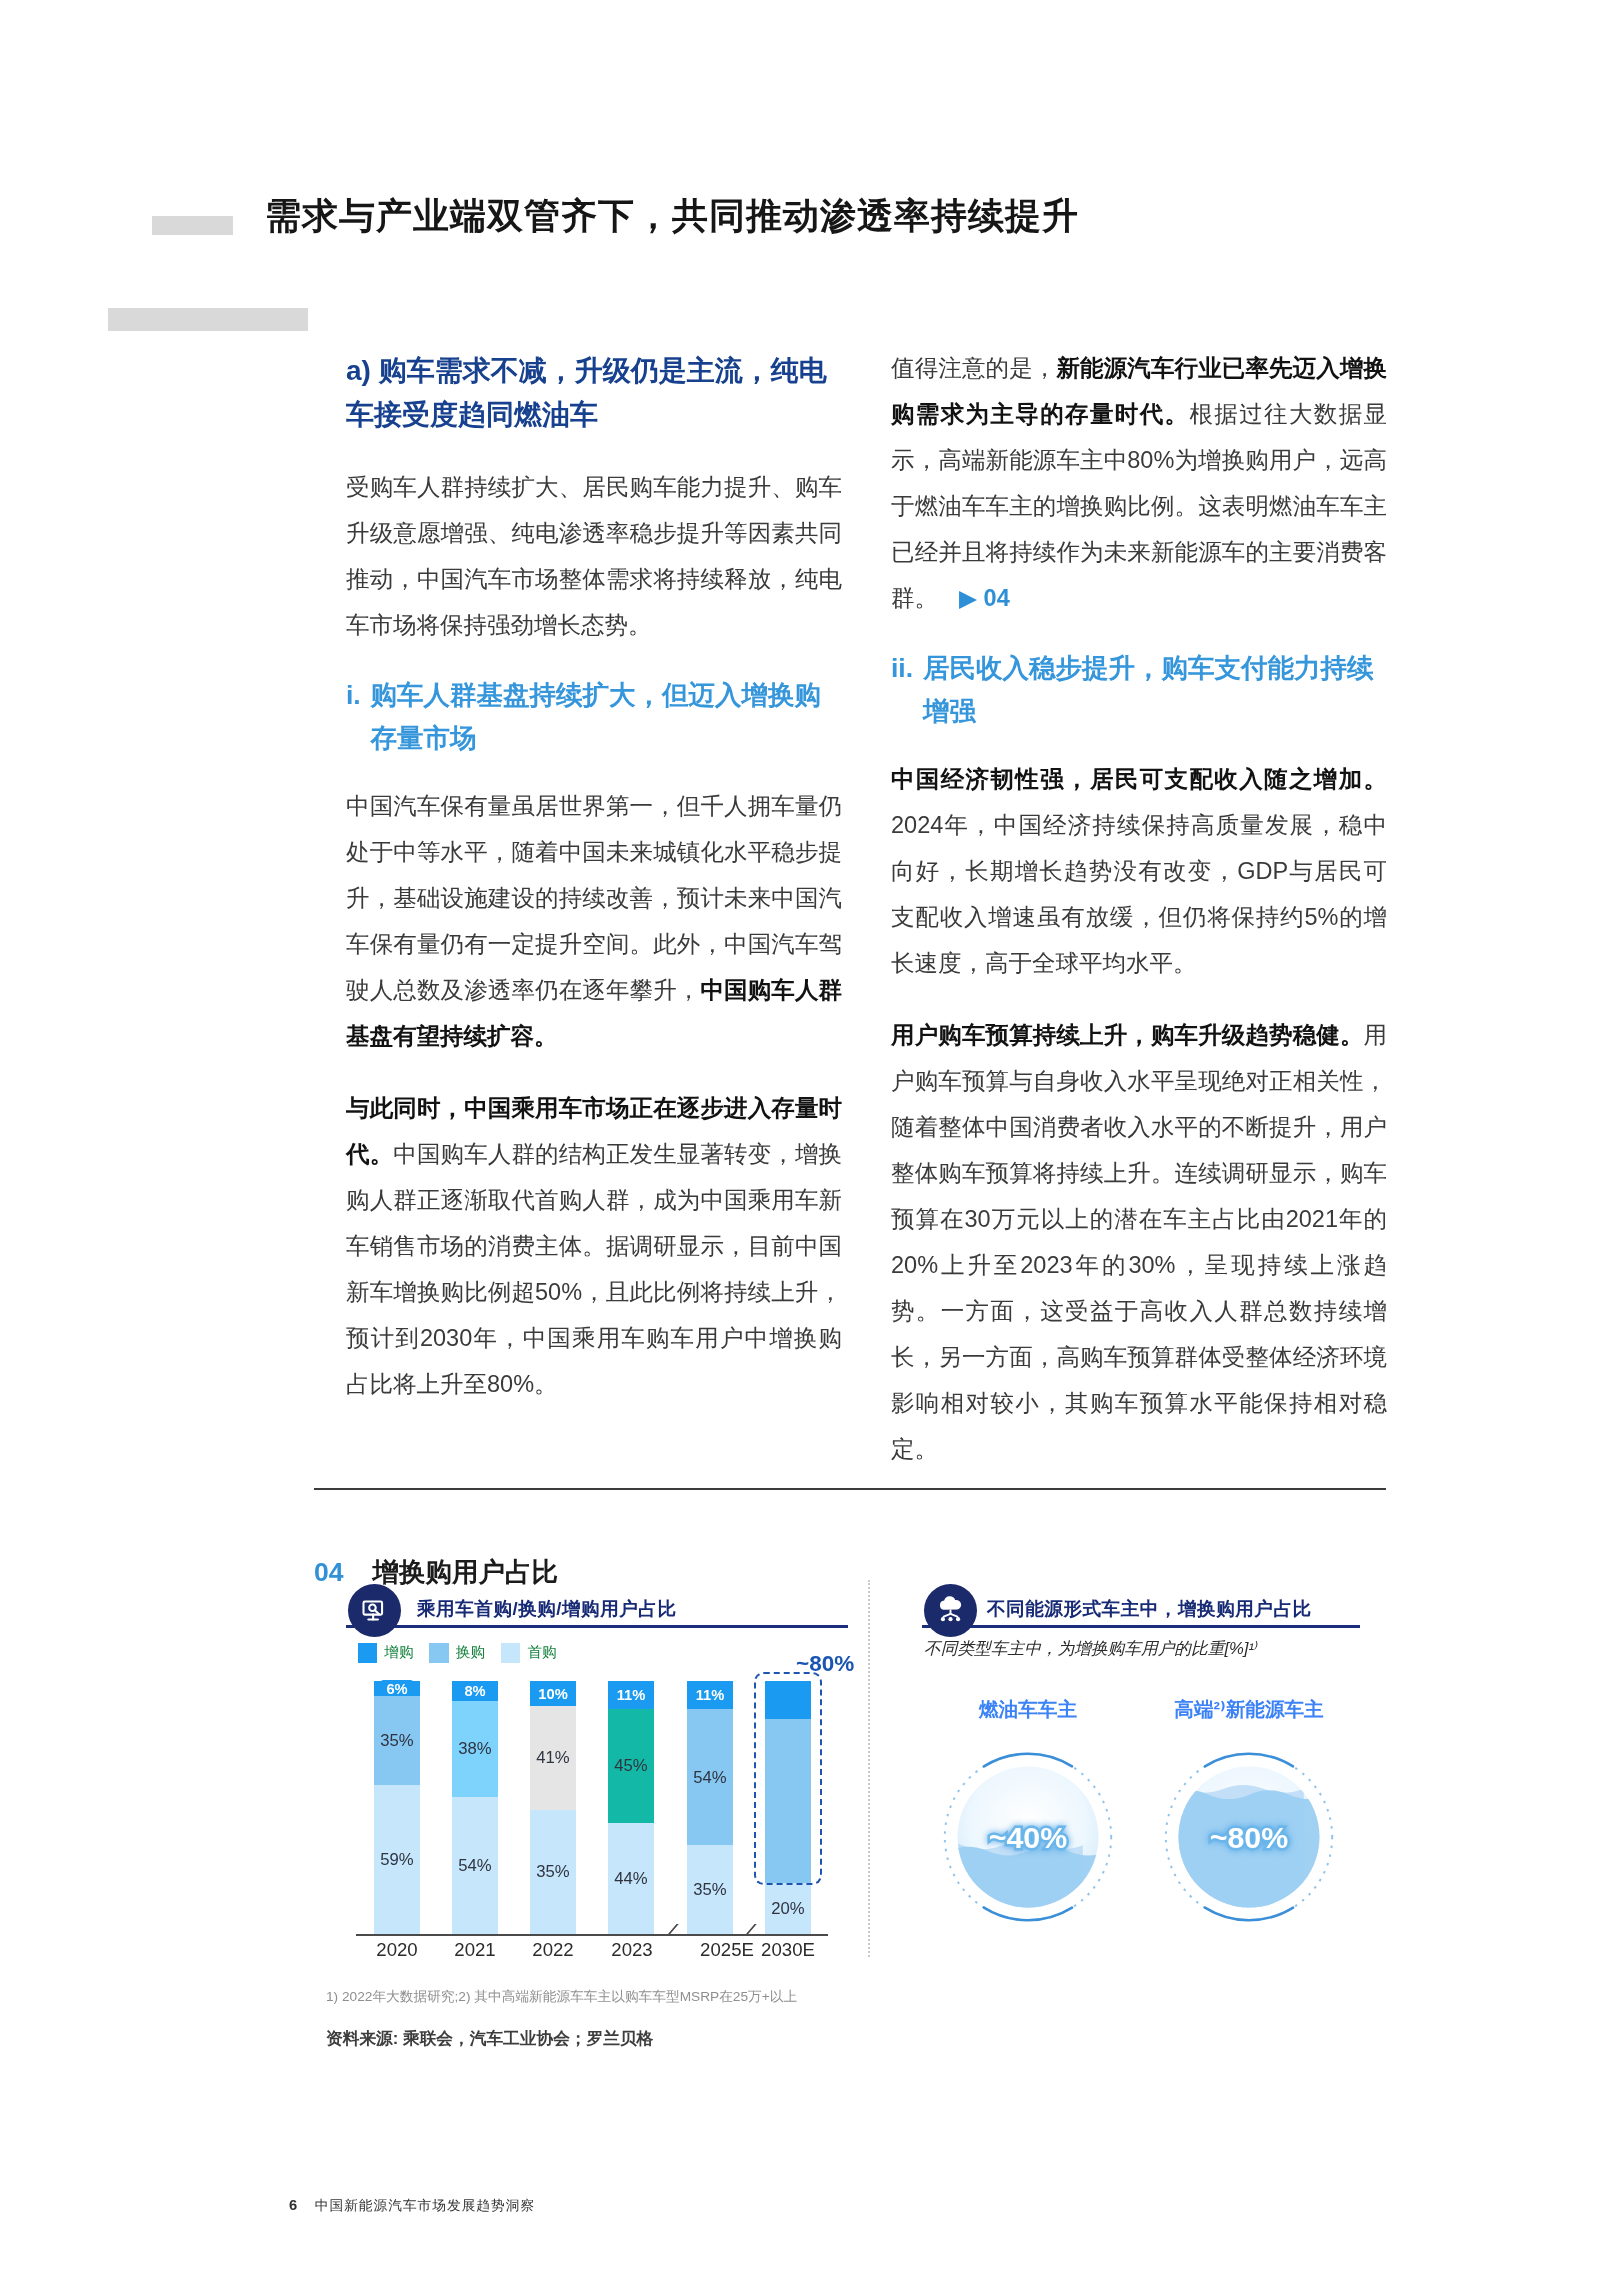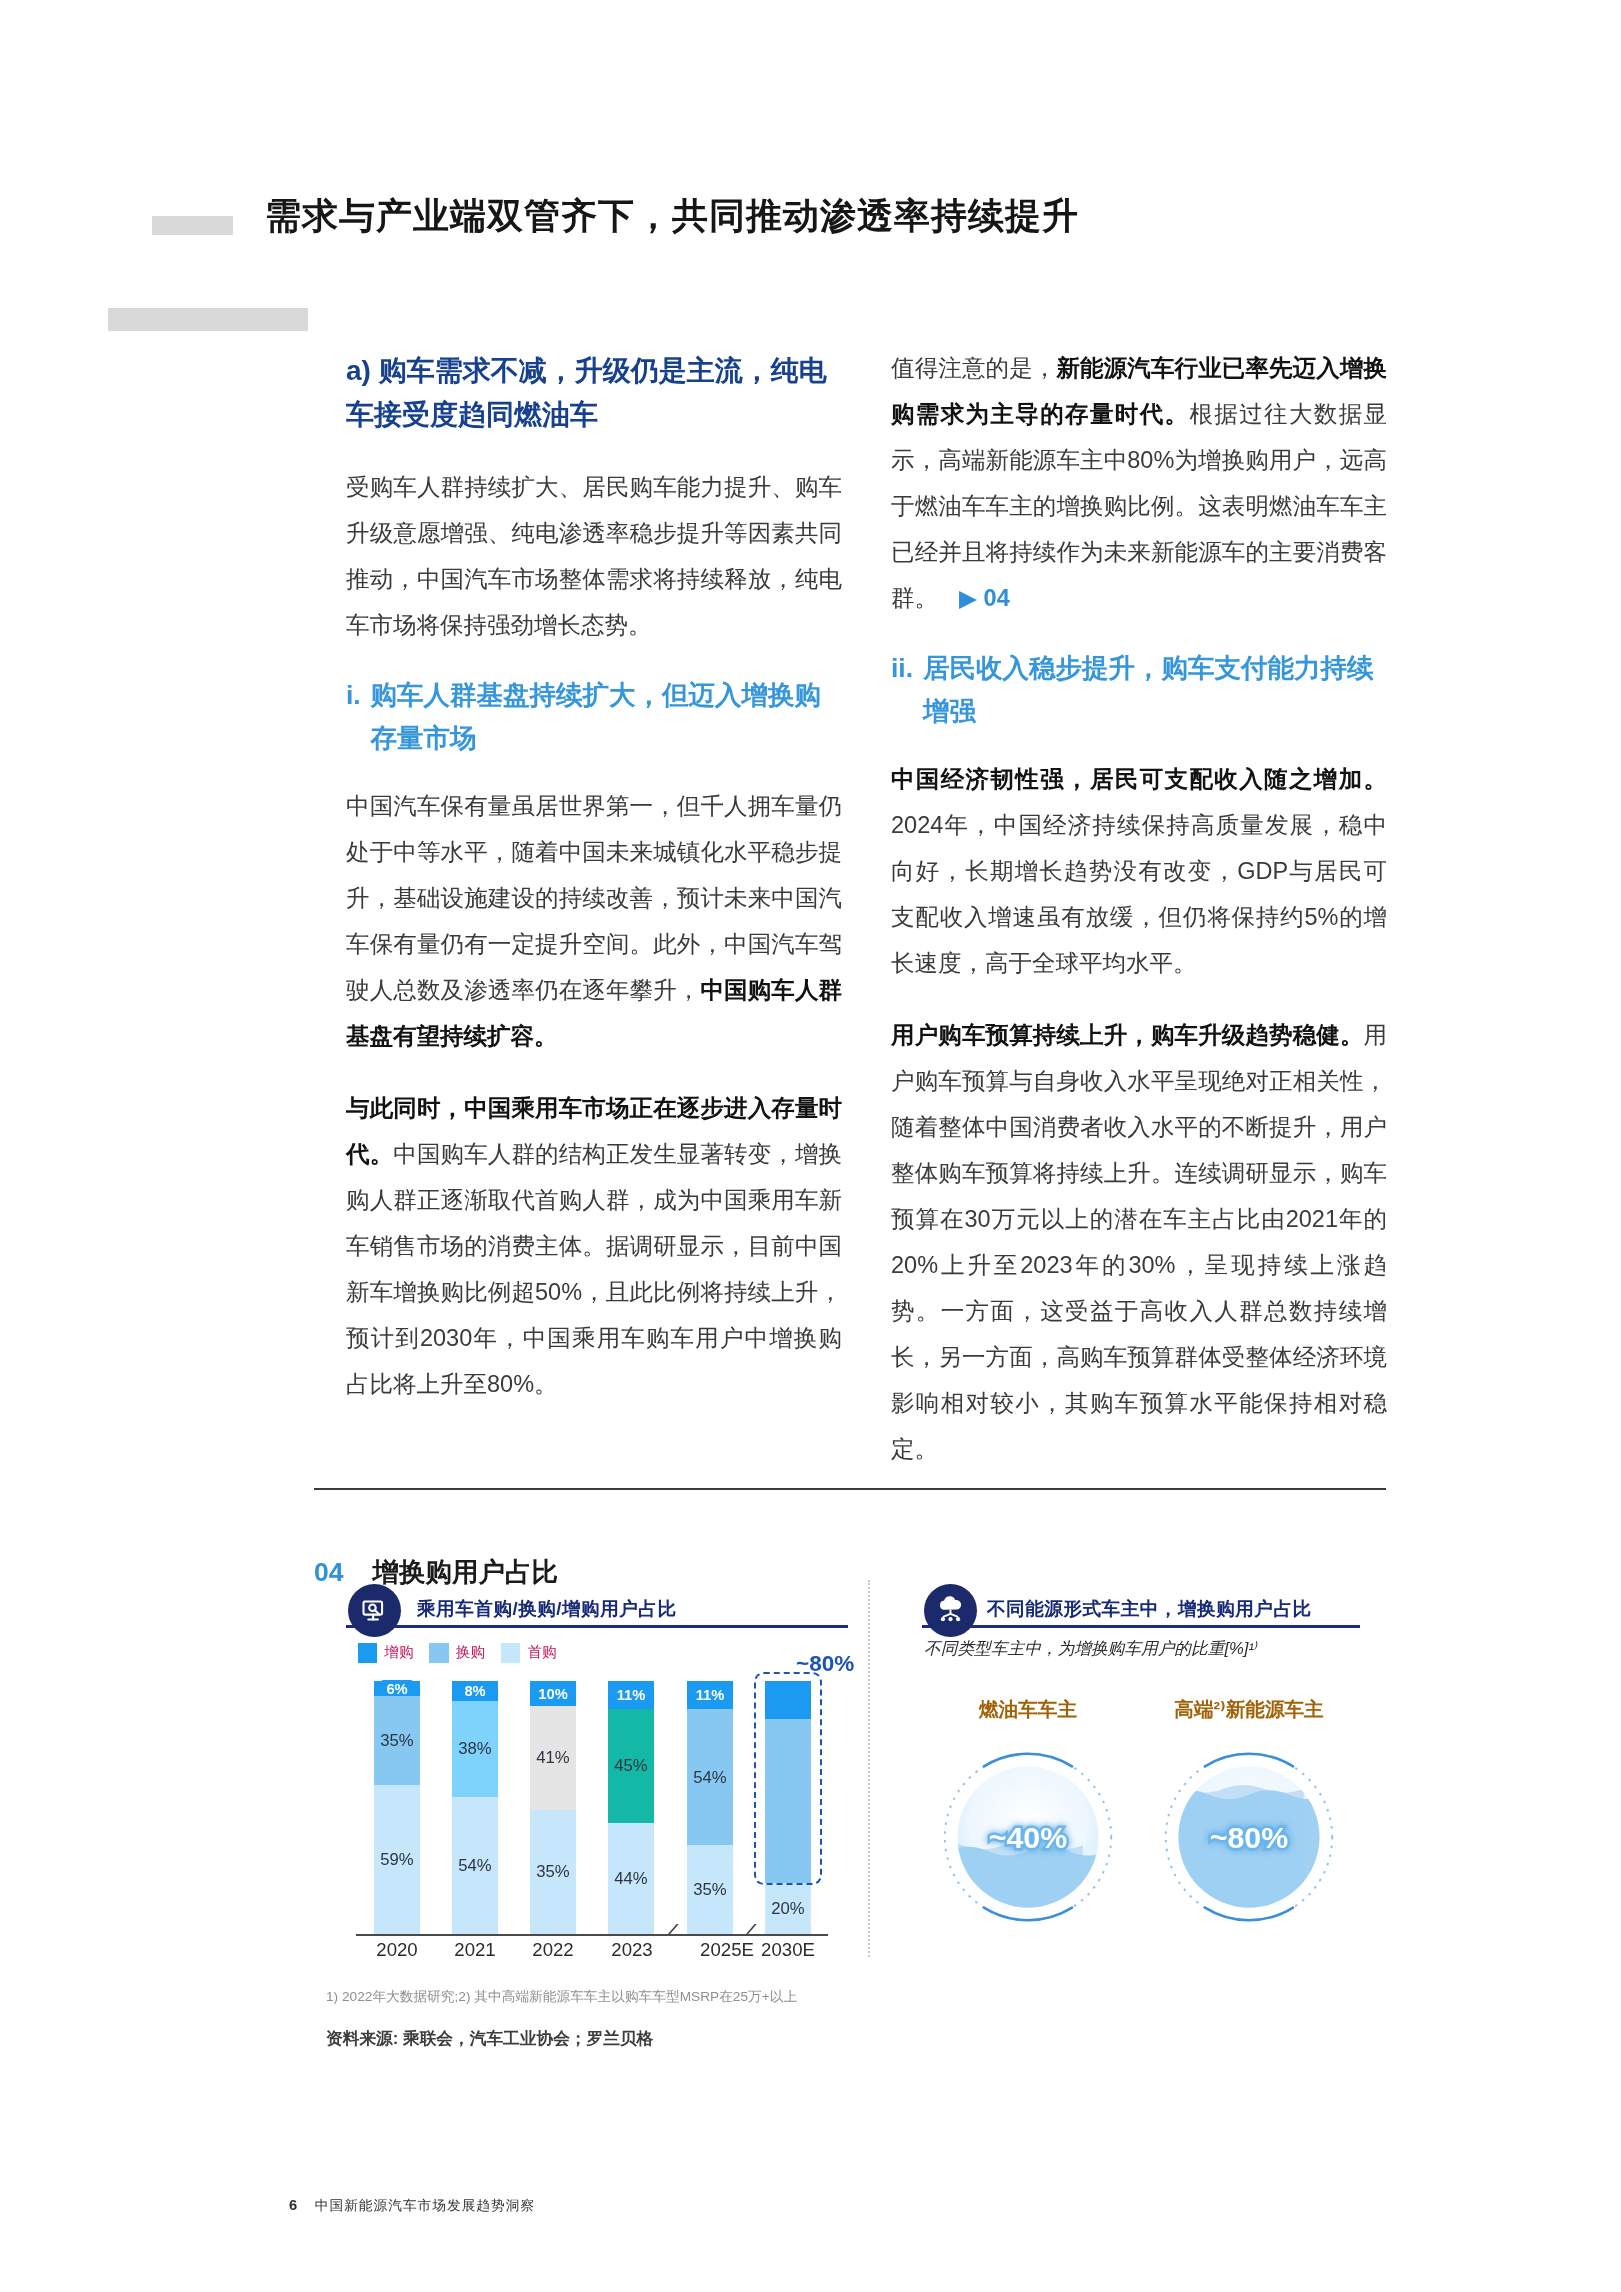--- a/index.html
+++ b/index.html
@@ -44,37 +44,37 @@
 
   .panel-header { position:relative; height:61px; }
   .panel-header .underline { position:absolute; left:0; right:0; top:45px; height:2.9px; background:#1b2e7d; }
   .panel-icon { position:absolute; left:2px; top:3.9px; width:53px; height:53px; border-radius:50%;
     background:#1b2a6b; display:flex; align-items:center; justify-content:center; z-index:2; }
   .panel-icon svg { width:33px; height:33px; }
   .panel-title { position:absolute; left:71px; top:15.7px; font-size:18.6px; font-weight:700; color:#172a75; letter-spacing:0.5px; }
   .panel.right .panel-title { left:65px; }
 
   .legend { position:absolute; left:11.8px; top:63px; display:flex; gap:15.7px; align-items:center; }
-  .legend .li { display:flex; align-items:flex-start; gap:6.9px; font-size:14.7px; color:#be185d; }
+  .legend .li { display:flex; align-items:flex-start; gap:6.9px; font-size:14.7px; color:#15803d; }
   .legend .sw { width:19.6px; height:19.6px; }
 
   .plot { position:absolute; left:0; top:101px; width:502px; height:253px; }
   .seg { position:absolute; display:flex; align-items:center; justify-content:center; overflow:visible; }
   .seg-lb { font-size:16.7px; color:#2f3440; font-weight:400; white-space:nowrap; }
   .seg-lb.w { font-size:14.7px; font-weight:700; color:#ffffff; padding:1px 5.9px; border-radius:3.9px; }
   .baseline { position:absolute; left:9.8px; top:354px; width:472px; height:0; border-top:2px solid #4a4a4a; }
   .cats { position:absolute; left:0; top:359px; width:502px; height:25.5px; }
   .cat { position:absolute; transform:translateX(-50%); font-size:18.6px; color:#2b2b2b; }
   .axbreak { position:absolute; top:239px; font-size:17.6px; font-weight:700; color:#4a4a4a;
     transform:skewX(-12deg); letter-spacing:-2.9px; background:#fff; padding:0 1px; }
   .ann-box { position:absolute; border:2.9px dashed #1d55b0; border-radius:9.8px; }
   .ann-lb { position:absolute; font-size:22.5px; font-weight:700; color:#1a55b2; white-space:nowrap; }
 
   .subtitle { position:absolute; left:2px; top:57px; font-size:16.7px; font-style:italic; color:#2b2b2b; }
-  .gauge-label { position:absolute; top:116px; transform:translateX(-50%); font-size:19.6px; font-weight:700; color:#a16207; white-space:nowrap; }
+  .gauge-label { position:absolute; top:116px; transform:translateX(-50%); font-size:19.6px; font-weight:700; color:#3b82f6; white-space:nowrap; }
   .gauge { position:absolute; width:186px; height:186px; top:164px; }
 
   .footnote { position:absolute; left:326px; top:1988px; font-size:13.7px; color:#8f8f8f; }
   .source { position:absolute; left:326px; top:2027px; font-size:16.7px; font-weight:700; color:#3d3d3d; }
 
   .footer { position:absolute; left:289px; top:2197px; display:flex; align-items:baseline; }
   .footer .pn { font-size:14.7px; font-weight:700; color:#2f2f2f; margin-right:17.6px; }
   .footer .ft { font-size:13.7px; color:#333333; letter-spacing:1px; }
 </style>
 </head>

